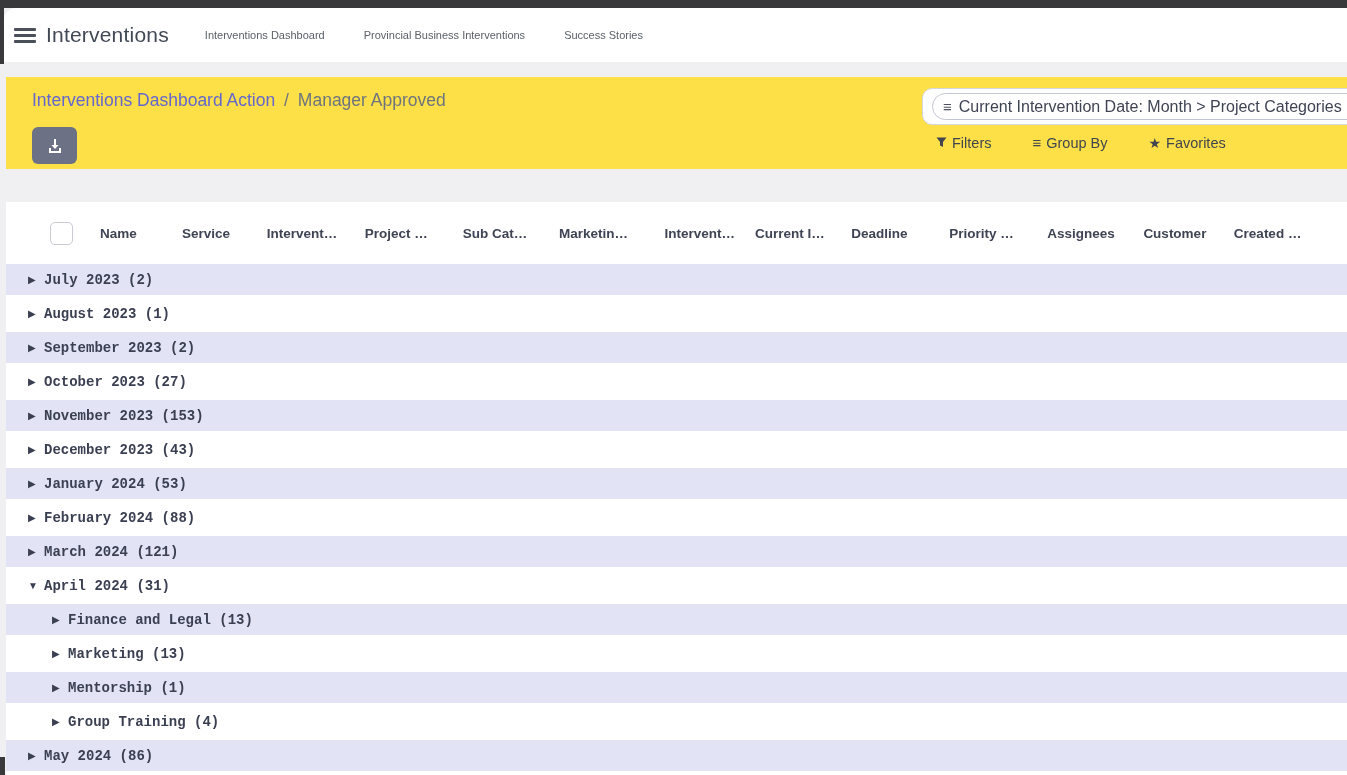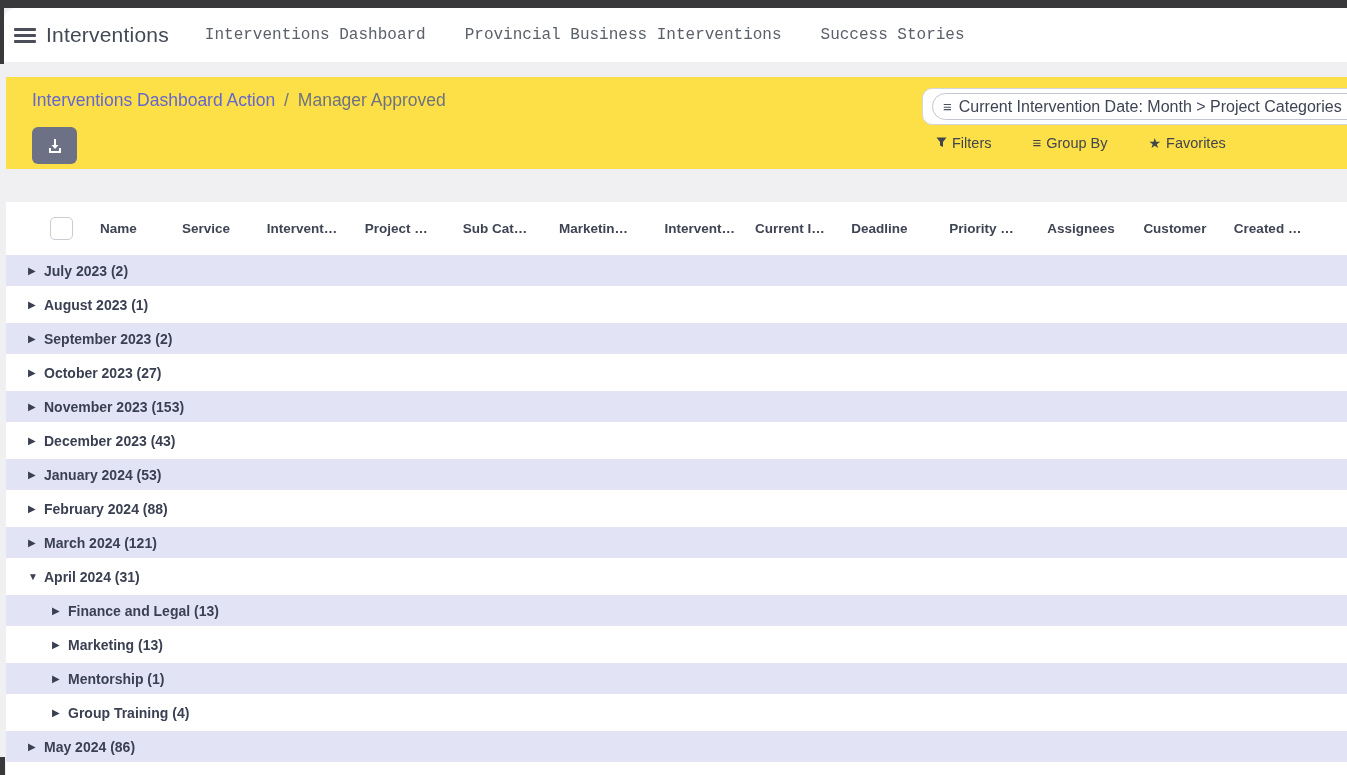--- a/index.html
+++ b/index.html
@@ -11,21 +11,21 @@
   .chrome-left { position:absolute; top:0; left:0; width:4px; height:64px; background:#39393b; z-index:6; }
   .chrome-notch { position:absolute; left:0; top:757px; width:5px; height:18px; background:#39393b; z-index:6; }
 
   
   .navbar { position:absolute; top:8px; left:4px; right:0; height:54px; background:#fff;
     border-top-left-radius:12px; display:flex; align-items:center; z-index:5; }
   .hamburger { width:22px; margin-left:10px; cursor:pointer; }
   .hamburger span { display:block; height:3px; background:#4a4f5a; margin:3px 0; border-radius:1px; }
   .brand { font-size:21px; color:#424954; margin-left:10px; letter-spacing:.2px;text-align:right; }
   .nav-items { display:flex; margin-left:36px; }
-  .nav-item { font-size:16px; color:#5b6069; padding:10px 0; margin-right:39px; cursor:pointer; white-space:nowrap;font-family:Liberation Mono, monospace; }
+  .nav-item { font-size:11px; color:#5b6069; padding:10px 0; margin-right:39px; cursor:pointer; white-space:nowrap; }
 
   
   .control-panel { position:absolute; top:77px; left:6px; right:0; height:92px; background:#fde047; }
   .breadcrumb { position:absolute; left:26px; top:13px; font-size:17.5px; white-space:nowrap; }
   .breadcrumb .bc-link { color:#6366cf; cursor:pointer; }
   .breadcrumb .bc-sep { color:#6e747e; margin:0 4px; }
   .breadcrumb .bc-current { color:#6e747e; }
   .download-btn { position:absolute; left:26px; top:50px; width:45px; height:37px;
     background:#6c7186; border:none; border-radius:6px; cursor:pointer;
     display:flex; align-items:center; justify-content:center; }
@@ -43,32 +43,32 @@
 
   .search-controls { position:absolute; left:930px; top:57px; display:flex; align-items:center; }
   .ctrl-btn { display:flex; align-items:center; font-size:14.5px; color:#41454e;
     margin-right:41px; cursor:pointer; white-space:nowrap; }
   .ctrl-btn .ci { margin-right:5px; display:inline-flex; align-items:center; }
   .star-glyph { font-size:14px; color:#41454e; }
   .gb-glyph { font-weight:bold; font-size:15px; color:#41454e; }
 
   
   .table-panel { position:absolute; top:202px; left:6px; right:0; bottom:0; background:#fff; }
-  .thead { height:53px; display:flex; align-items:center; padding-left:44px; }
+  .thead { height:62px; display:flex; align-items:center; padding-left:44px; }
   .th-check { width:53px; }
   .checkbox { width:23px; height:23px; border:1px solid #c9ccd3; border-radius:5px; background:#fff; cursor:pointer; }
   .th { font-size:13.5px; font-weight:bold; color:#3f4454; white-space:nowrap; overflow:hidden; }
 
   .rows { }
   .group-row { height:31px; margin-bottom:3px; display:flex; align-items:center; cursor:pointer; }
   .group-row.shaded { background:#e2e4f6; }
   .group-row.level-0 { padding-left:22px; }
   .group-row.level-1 { padding-left:46px; }
   .caret { font-size:10px; color:#3a3f51; width:13px; display:inline-block; }
-  .group-label { font-size:14px; font-weight:bold; color:#3a3f51; margin-left:3px; white-space:nowrap; }
+  .group-label { font-size:14px; font-weight:bold; color:#3a3f51; margin-left:3px; white-space:nowrap;font-family:Liberation Mono, monospace; }
 </style>
 </head>
 <body>
 
 <div class="chrome-top"></div>
 <div class="chrome-left"></div>
 <div class="chrome-notch"></div>
 
 <div class="navbar">
   <div class="hamburger">

